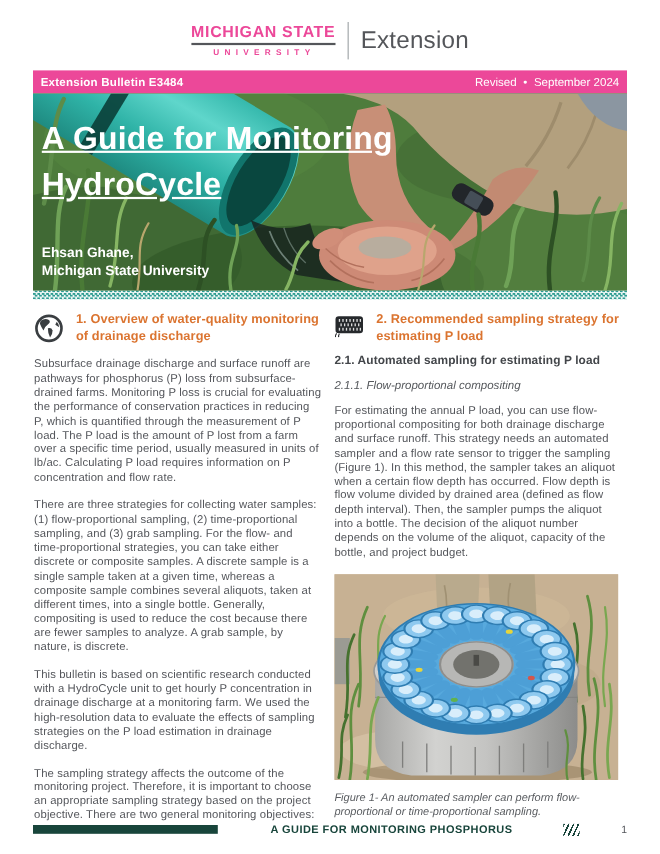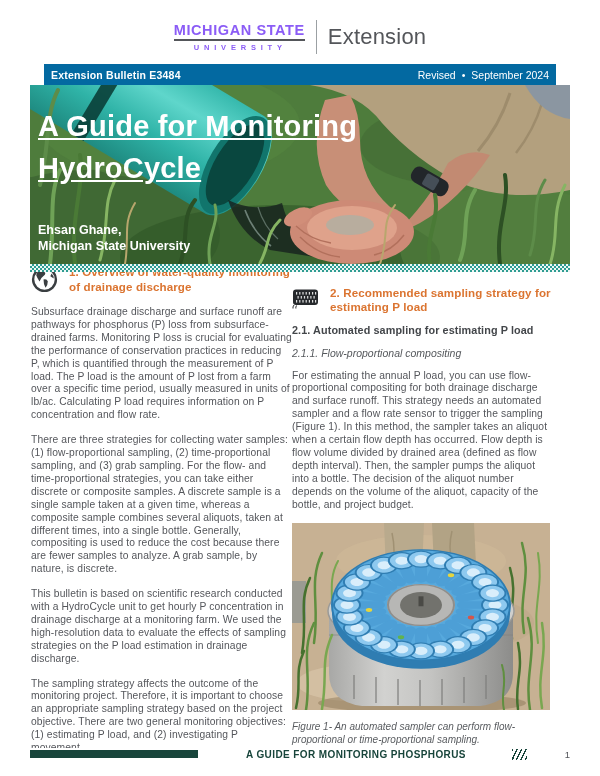--- a/index.html
+++ b/index.html
@@ -3,40 +3,40 @@
 <meta charset="utf-8">
 <style>
   * { margin:0; padding:0; box-sizing:border-box; }
   html,body { background:#fff; }
   body { font-family:"Liberation Sans", sans-serif; color:#54565B; }
   .page { width:600px; height:776px; background:#fff; display:flex; flex-direction:column; overflow:hidden; }
 
   
   .masthead { height:64px; display:flex; align-items:center; justify-content:center; padding-top:10px; }
   .logo { display:flex; align-items:center; }
-  .wordmark { text-align:center; color:#8b5cf6; }
+  .wordmark { text-align:center; color:#ec4899; }
   .wm-top { font-size:14.5px; font-weight:bold; letter-spacing:0.6px; border-bottom:2px solid #54565A; padding-bottom:1px; }
   .wm-bottom { font-size:7.5px; font-weight:bold; letter-spacing:4.8px; margin-top:2px; text-indent:2px;text-align:center; }
   .logo-divider { width:1px; height:34px; background:#9ba0a3; margin:0 11px; }
   .ext-name { font-size:22px; color:#54565A; letter-spacing:0.2px; }
 
   
-  .title-bar { margin:0 44px; height:21px; background:#0369a1; color:#fff; display:flex; align-items:center; justify-content:space-between; padding:0 7px; font-size:10.5px; }
+  .title-bar { margin:0 30px; height:21px; background:#ec4899; color:#fff; display:flex; align-items:center; justify-content:space-between; padding:0 7px; font-size:10.5px; }
   .title-bar .left { font-weight:bold; letter-spacing:0.2px; }
   .title-bar .right { display:flex; gap:6px; align-items:center; }
 
   
   .hero { margin:0 30px; height:179px; position:relative; overflow:hidden; background:#4e7c3c; }
   .hero svg { position:absolute; inset:0; display:block; }
   .hero-title { position:absolute; left:8px; top:20px; color:#fff; font-weight:bold; font-size:29px; line-height:42px; letter-spacing:0.2px;text-decoration:underline; }
   .hero-author { position:absolute; left:8px; bottom:10px; color:#fff; font-weight:bold; font-size:12.5px; line-height:15.5px; }
   .checker { margin:0 30px; height:8px; background:repeating-conic-gradient(#2E9C92 0% 25%, #eef7f5 0% 50%) 0 0 / 4px 4px; }
 
   
-  .columns { flex:1; overflow:hidden; display:flex; gap:0; padding:12px 25px 0 31px;align-items:center; }
+  .columns { flex:1; overflow:hidden; display:flex; gap:12px; padding:12px 25px 0 31px; }
   .col { width:261px; flex:0 0 261px; }
   .sec-head { display:flex; gap:11px; margin-bottom:9px; }
   .sec-head .icon { flex:0 0 27px; margin-top:1px; }
   .sec-head .htext { color:#DB7430; font-weight:bold; font-size:11.6px; line-height:14.5px; letter-spacing:0.1px; }
   .col p { font-size:10.3px; line-height:12.9px; letter-spacing:0.1px; margin-bottom:12px; }
   .sub1 { font-size:10.8px; font-weight:bold; color:#43464A; margin:2px 0 11px 0; letter-spacing:0.1px; }
   .sub2 { font-size:10.5px; font-style:italic; color:#55585C; font-weight:normal; margin-bottom:11px; }
   figure { width:258px; height:187px; overflow:hidden; background:#c7b193; }
   figure svg { display:block; }
   figcaption { font-size:10px; font-style:italic; color:#595C60; line-height:13px; margin-top:10px; }

